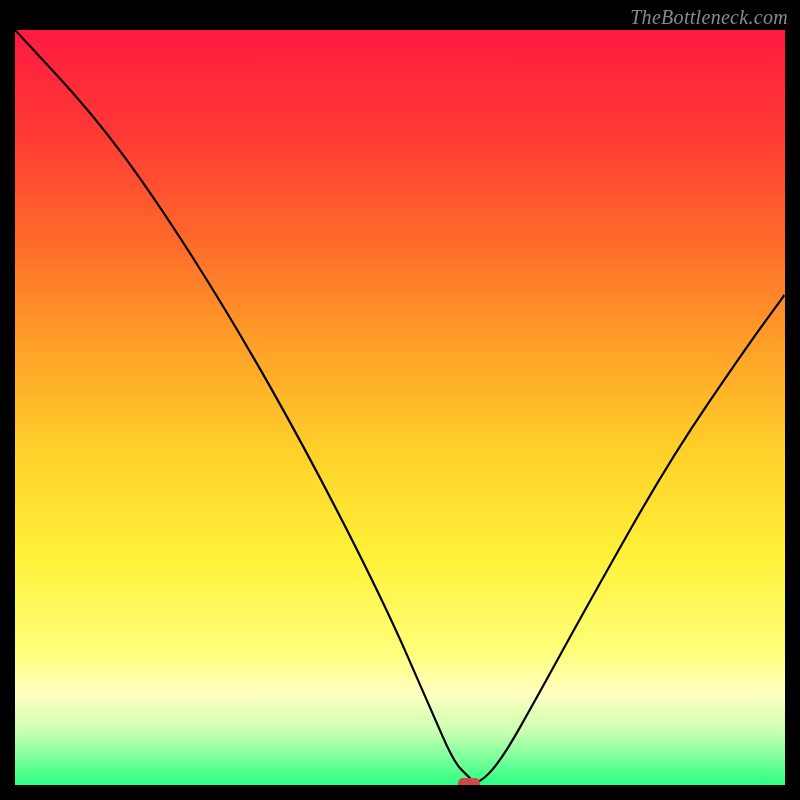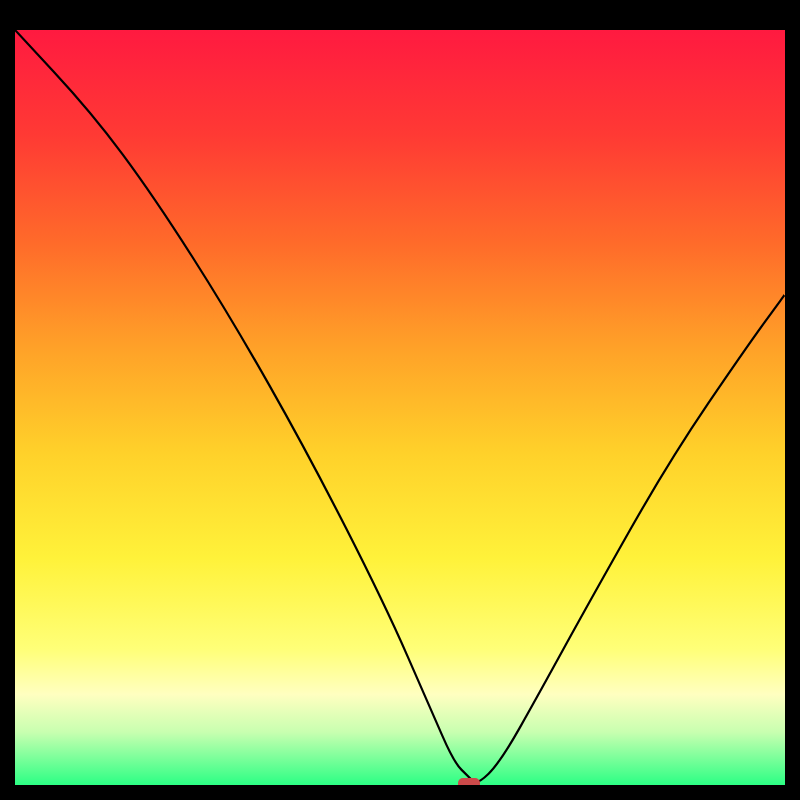--- a/index.html
+++ b/index.html
@@ -19,19 +19,20 @@
     overflow:hidden;
   }
   .watermark{position:absolute;top:6px;right:12px;font:italic 20px Georgia,'Times New Roman',serif;color:#8a8a8a;letter-spacing:.3px;}
   .curve{position:absolute;left:0;top:0;width:770px;height:755px;overflow:visible;}
   .curve path{stroke:#000;stroke-width:2.2;fill:none;}
   .marker{position:absolute;width:22px;height:11px;background:#cc4a4a;border-radius:5px;}
 </style>
 </head>
 <body>
 <div class="frame">
+  <div class="watermark">TheBottleneck.com</div>
   <div class="plot">
     <svg class="curve" viewBox="0 0 770 755" preserveAspectRatio="none">
       <path id="curve-path" d="M 0.0 0.0 Q 0.0 0.0 38.5 41.5 Q 77.0 83.0 107.8 124.6 Q 138.6 166.1 177.1 226.5 Q 215.6 286.9 254.1 354.9 Q 292.6 422.8 331.1 498.3 Q 369.6 573.8 392.7 626.6 Q 415.8 679.5 427.4 705.9 Q 438.9 732.4 446.6 739.9 Q 454.3 747.5 458.1 751.2 Q 462.0 755.0 473.6 743.7 Q 485.1 732.4 504.4 698.4 Q 523.6 664.4 550.5 615.3 Q 577.5 566.3 616.0 498.3 Q 654.5 430.4 693.0 373.7 Q 731.5 317.1 750.8 290.7 T 770.0 264.3"></path>
     </svg>
     <div class="marker" id="marker" style="left: 443.3px; top: 748px;"></div>
   </div>
 </div>
 
 </body></html>

